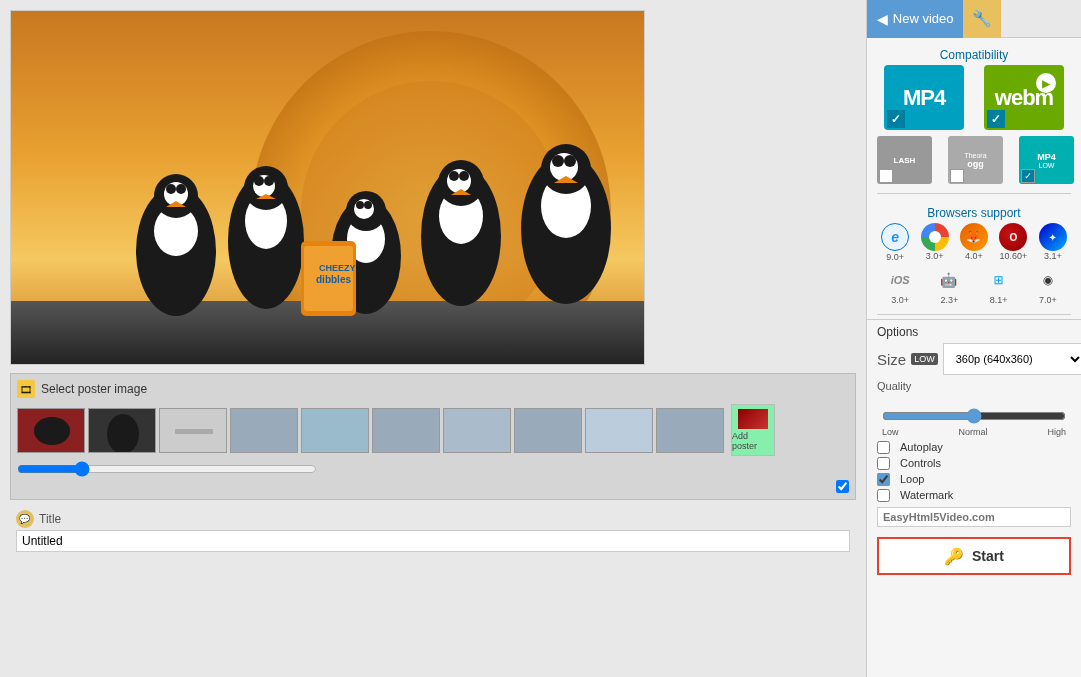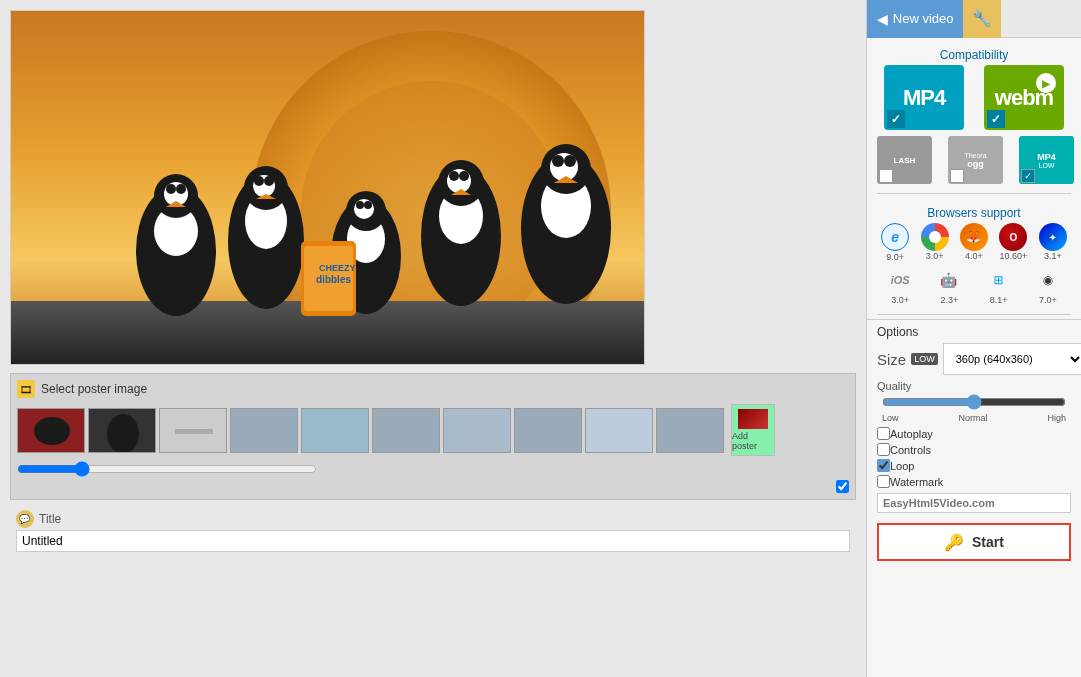--- a/index.html
+++ b/index.html
@@ -452,21 +452,21 @@
       background: white;
     }
 
     .quality-row {
       margin-bottom: 4px;
     }
 
     .quality-label {
       font-size: 11px;
       color: #555;
-      margin-bottom: 2px;
+      margin-bottom: 16px;
     }
 
     .quality-slider-container {
       position: relative;
       padding: 0 5px;
     }
 
     .quality-slider {
       width: 100%;
       accent-color: #5b9bd5;
@@ -481,22 +481,21 @@
 
     .checkbox-options {
       display: flex;
       flex-direction: column;
       gap: 3px;
       margin-bottom: 5px;
     }
 
     .checkbox-option {
       display: flex;
-      align-items: center;
-      gap: 0;
+      gap: 10px;
       font-size: 11px;
       color: #333;
     }
 
     .checkbox-option input[type=checkbox] {
       width: 13px;
       height: 13px;
       accent-color: #5b9bd5;
     }
 

